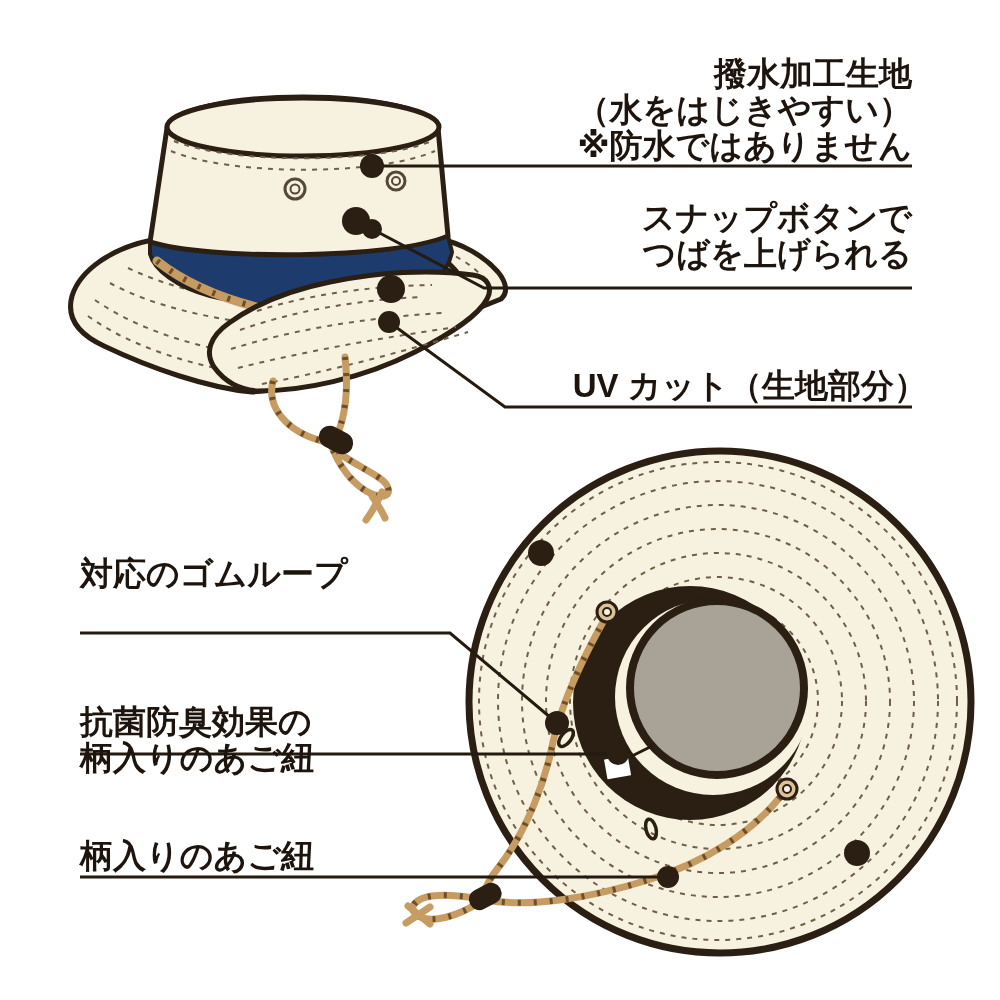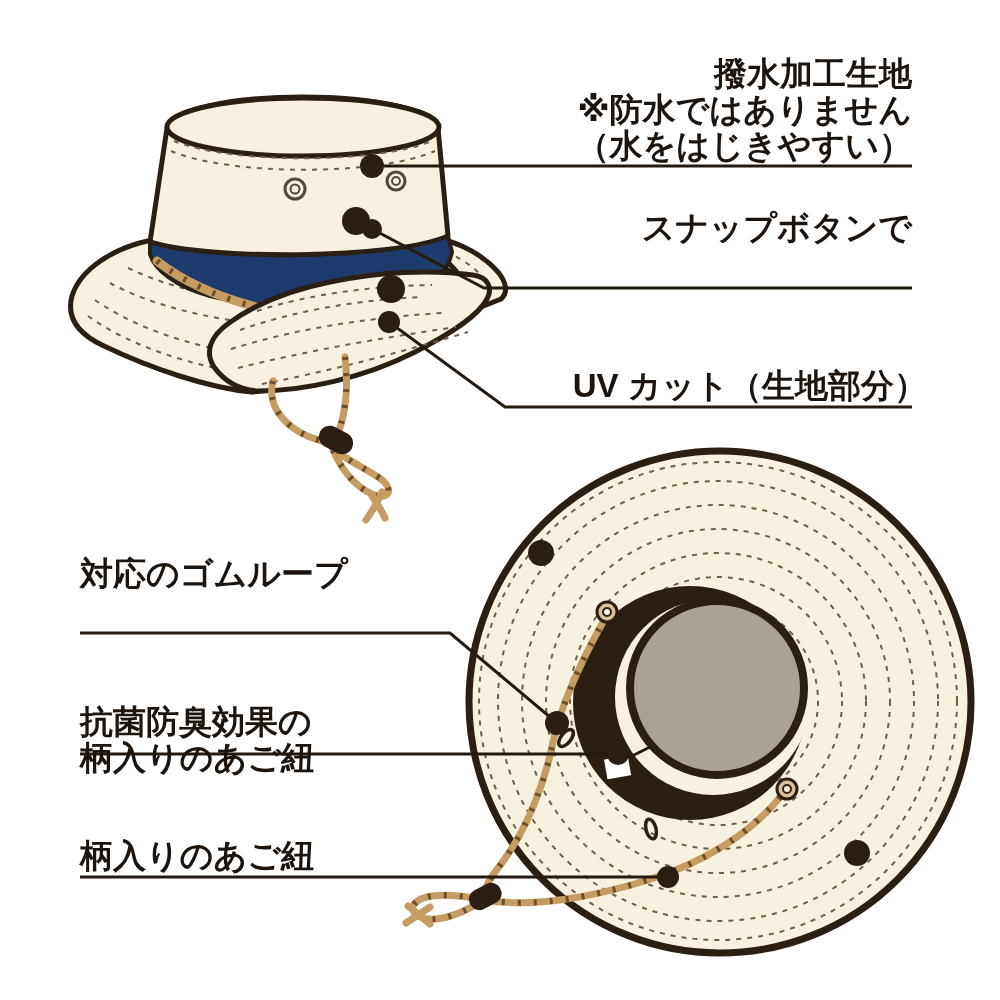--- a/index.html
+++ b/index.html
@@ -179,26 +179,27 @@
       <circle class="dot" cx="372" cy="229" r="10"></circle>
       <circle class="dot" cx="389" cy="322" r="11"></circle>
       <circle class="dot" cx="557" cy="723" r="12"></circle>
       <circle class="dot" cx="618" cy="754" r="11"></circle>
       <circle class="dot" cx="668" cy="877" r="11"></circle>
     </g>
   </svg>
 
   <div class="label right" style="right:88px;top:56px;">
     <div>撥水加工生地</div>
+    <div>（水をはじきやすい）</div>
     <div>※防水ではありません</div>
-    <div>（水をはじきやすい）</div>
-  </div>
-
-  <div class="label right" style="right:88px;top:210px;">
+  </div>
+
+  <div class="label right" style="right:88px;top:200px;">
     <div>スナップボタンで</div>
+    <div>つばを上げられる</div>
   </div>
 
   <div class="label right" style="right:73px;top:368px;">
     <div>UV カット（生地部分）</div>
   </div>
 
   <div class="label" style="left:80px;top:556px;">
     <div>対応のゴムループ</div>
   </div>
 

